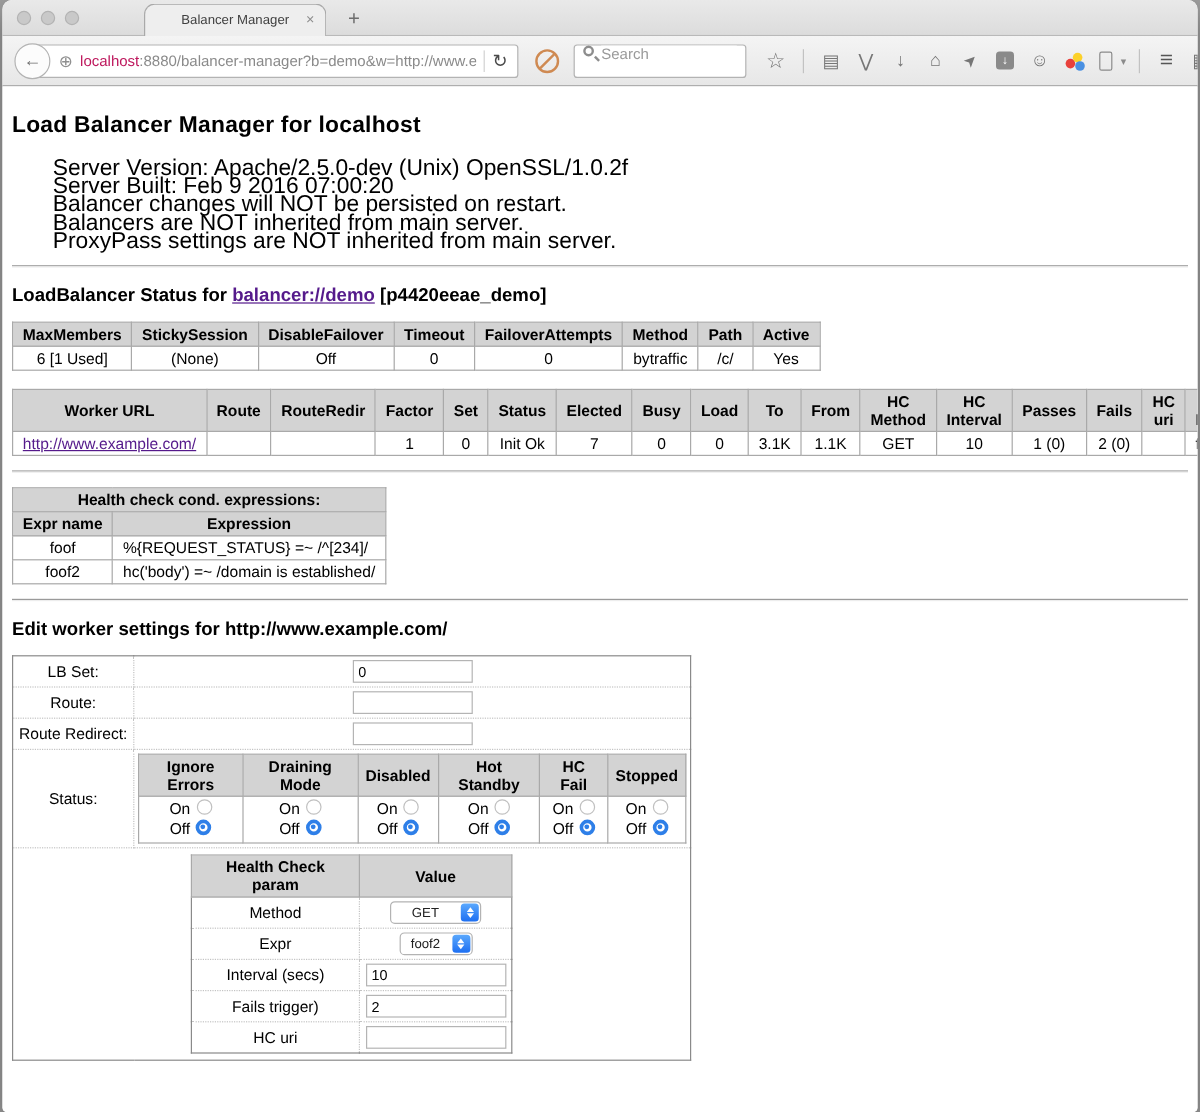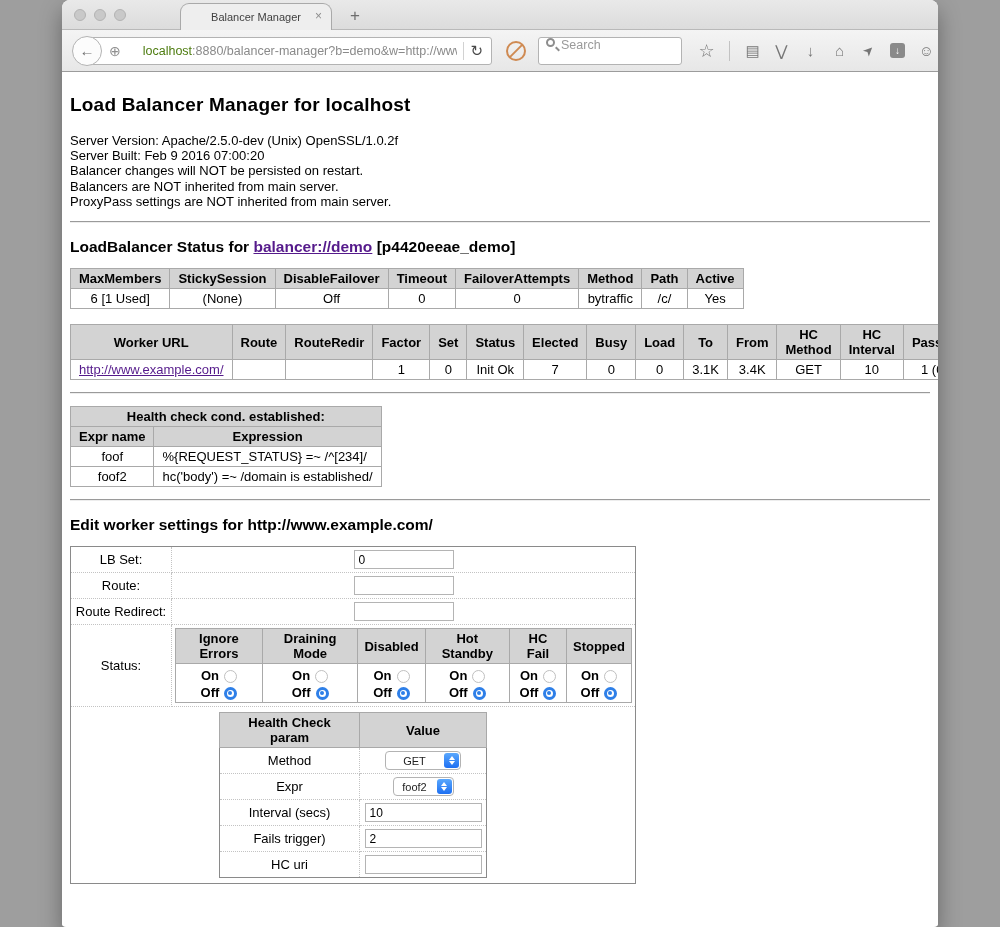--- a/index.html
+++ b/index.html
@@ -1,20 +1,20 @@
 <!DOCTYPE html>
 <html><head>
 <meta charset="utf-8">
 <style>
   * { margin:0; padding:0; box-sizing:border-box; }
   html,body { background:#9e9e9e; }
   body { font-family:"Liberation Sans", sans-serif; }
 
   .window {
-    width:876px; height:927px; margin:0 auto; background:#fff;
+    width:996px; height:927px; margin:0 auto; background:#fff;
     border-radius:8px 8px 4px 4px; overflow:hidden; position:relative;
     box-shadow:0 10px 22px rgba(0,0,0,.35);
   }
 
   
   .tabstrip {
     height:30px; background:linear-gradient(#e9e9e9,#dcdcdc);
     position:relative; border-bottom:1px solid #b9b9b9;
   }
   .traffic { position:absolute; top:9px; left:12px; display:flex; gap:8px; }
@@ -37,21 +37,21 @@
     width:30px; height:30px; border-radius:50%; background:#fcfcfc; border:1px solid #b3b3b3;
     display:flex; align-items:center; justify-content:center; font-size:15px; color:#6f6f6f;
     margin-right:-16px; z-index:2; flex:none;
   }
   .urlbar {
     flex:none; width:406px; height:28px; background:#fff; border:1px solid #b3b3b3; border-radius:3px;
     display:flex; align-items:center; padding-left:22px; position:relative; overflow:hidden;
   }
   .globe { color:#8f8f8f; font-size:14px; margin-right:6px; flex:none; }
   .urltext { font-size:12.5px; white-space:nowrap; overflow:hidden; flex:1; }
-  .urltext .host { color:#4d7c0f;margin-left:16px; }
+  .urltext .host { color:#be185d; }
   .urltext .rest { color:#8a8a8a; }
   .urlsep { width:1px; height:18px; background:#d2d2d2; margin:0 6px; flex:none; }
   .reload { color:#4a4a4a; font-size:15px; margin-right:8px; flex:none; }
 
   .blockicon { width:20px; height:20px; border-radius:50%; border:2px solid #cf8a52; position:relative; margin:0 12px 0 14px; flex:none; }
   .blockicon::after { content:""; position:absolute; left:-1px; top:7px; width:18px; height:2px; background:#cf8a52; transform:rotate(-45deg); }
 
   .searchbar {
     width:144px; height:28px; background:#fff; border:1px solid #b3b3b3; border-radius:3px;
     display:flex; align-items:flex-start; padding:0 7px; gap:6px; flex:none;
@@ -75,21 +75,21 @@
   .battery { width:22px; display:flex; justify-content:center; align-items:center; }
   .battery i { width:11px; height:16px; border:1.5px solid #8b8b8b; border-radius:2px; display:block; }
   .caret { color:#8b8b8b; font-size:9px; margin:0 2px; }
   .tsep { width:1px; height:20px; background:#c2c2c2; margin:0 8px; }
   .icn.menu { font-size:19px; color:#555; }
   .icn.grid { font-size:16px; }
 
   
   .content { padding:8px; height:854px; overflow:hidden; background:#fff; color:#000; }
   h1.pagetitle { font-size:19px; margin:14px 0 17px; letter-spacing:.2px; }
-  .info { font-size:13px; line-height:15.2px; }
+  .info { font-size:19px; line-height:15.2px;margin-left:34px; }
   hr.rule { border:none; border-top:1px solid #9a9a9a; border-bottom:1px solid #ededed; margin:12px 0; }
   h3.sec { font-size:15.5px; margin:15px 0 12px; }
   a.vlink { color:#551a8b; text-decoration:underline; }
 
   table.data { border-collapse:collapse; font-size:13px; margin-bottom:4px; }
   table.data th, table.data td { border:1px solid #a9a9a9; padding:2px 8px; text-align:center; height:20px; }
   table.data th { background:#d3d3d3; }
   table.data td.left { text-align:left; }
   table.worker { width:100%; }
 
@@ -101,21 +101,21 @@
   .numwrap { display:inline-flex; width:131px; height:21px; border:1px solid #4d4d4d; background:#fff; align-items:center; }
   .numwrap input { flex:1; min-width:0; border:none; outline:none; font-size:12px; padding:1px 4px; font-family:"Liberation Sans",sans-serif; }
   .stepper { width:13px; height:16px; margin-right:2px; border:1px solid #ababab; background:linear-gradient(#f7f7f7,#e3e3e3); display:flex; flex-direction:column; align-items:center; justify-content:center; flex:none; }
   .stepper b { display:block; width:0; height:0; border-left:3px solid transparent; border-right:3px solid transparent; }
   .stepper b.up { border-bottom:3px solid #6c6c6c; margin-bottom:2px; }
   .stepper b.dn { border-top:3px solid #6c6c6c; }
 
   table.status { border-collapse:collapse; font-size:13px; margin:0 auto; }
   table.status th { background:#d3d3d3; border:1px solid #a9a9a9; padding:2px 6px; }
   table.status td { border:1px solid #a9a9a9; padding:2px 8px; }
-  .radio-line { display:flex; align-items:flex-end; justify-content:center; gap:5px; height:17px;font-weight:bold; }
+  .radio-line { display:flex; align-items:flex-start; justify-content:center; gap:5px; height:17px; }
   .rb { width:13px; height:13px; border-radius:50%; display:inline-block; position:relative; flex:none; }
   .rb.unsel { border:1.5px solid #c0c0c0; background:#fff; }
   .rb.sel { border:3.5px solid #2e7fe8; background:#fff; }
   .rb.sel i { position:absolute; width:4px; height:4px; background:#2e7fe8; border-radius:50%; left:1px; top:1px; }
 
   table.hc { border-collapse:collapse; border:1px solid #8a8a8a; font-size:13px; margin:2px auto; }
   table.hc th { background:#d3d3d3; border:1px solid #a9a9a9; padding:2px 10px; }
   table.hc td { border:1px dotted #c3c3c3; padding:3px 4px; text-align:center; height:22px; }
   table.hc td.hlabel { width:140px; }
   table.hc td.hval { width:127px; }
@@ -256,37 +256,37 @@
         <td class="left"><a class="vlink" href="#">http://www.example.com/</a></td>
         <td></td>
         <td></td>
         <td>1</td>
         <td>0</td>
         <td>Init Ok</td>
         <td>7</td>
         <td>0</td>
         <td>0</td>
         <td>3.1K</td>
-        <td>3.4K</td>
+        <td>1.1K</td>
         <td>GET</td>
         <td>10</td>
         <td>1 (0)</td>
         <td>2 (0)</td>
         <td></td>
         <td>foof2</td>
       </tr>
     </tbody>
       </table>
 
     <hr class="rule">
 
     <table class="data">
       <tbody>
           <tr>
-        <th colspan="2">Health check cond. established:</th>
+        <th colspan="2">Health check cond. expressions:</th>
       </tr>
       <tr>
         <th>Expr name</th>
         <th>Expression</th>
       </tr>
       <tr>
         <td>foof</td>
         <td class="left">%{REQUEST_STATUS} =~ /^[234]/</td>
       </tr>
       <tr>

